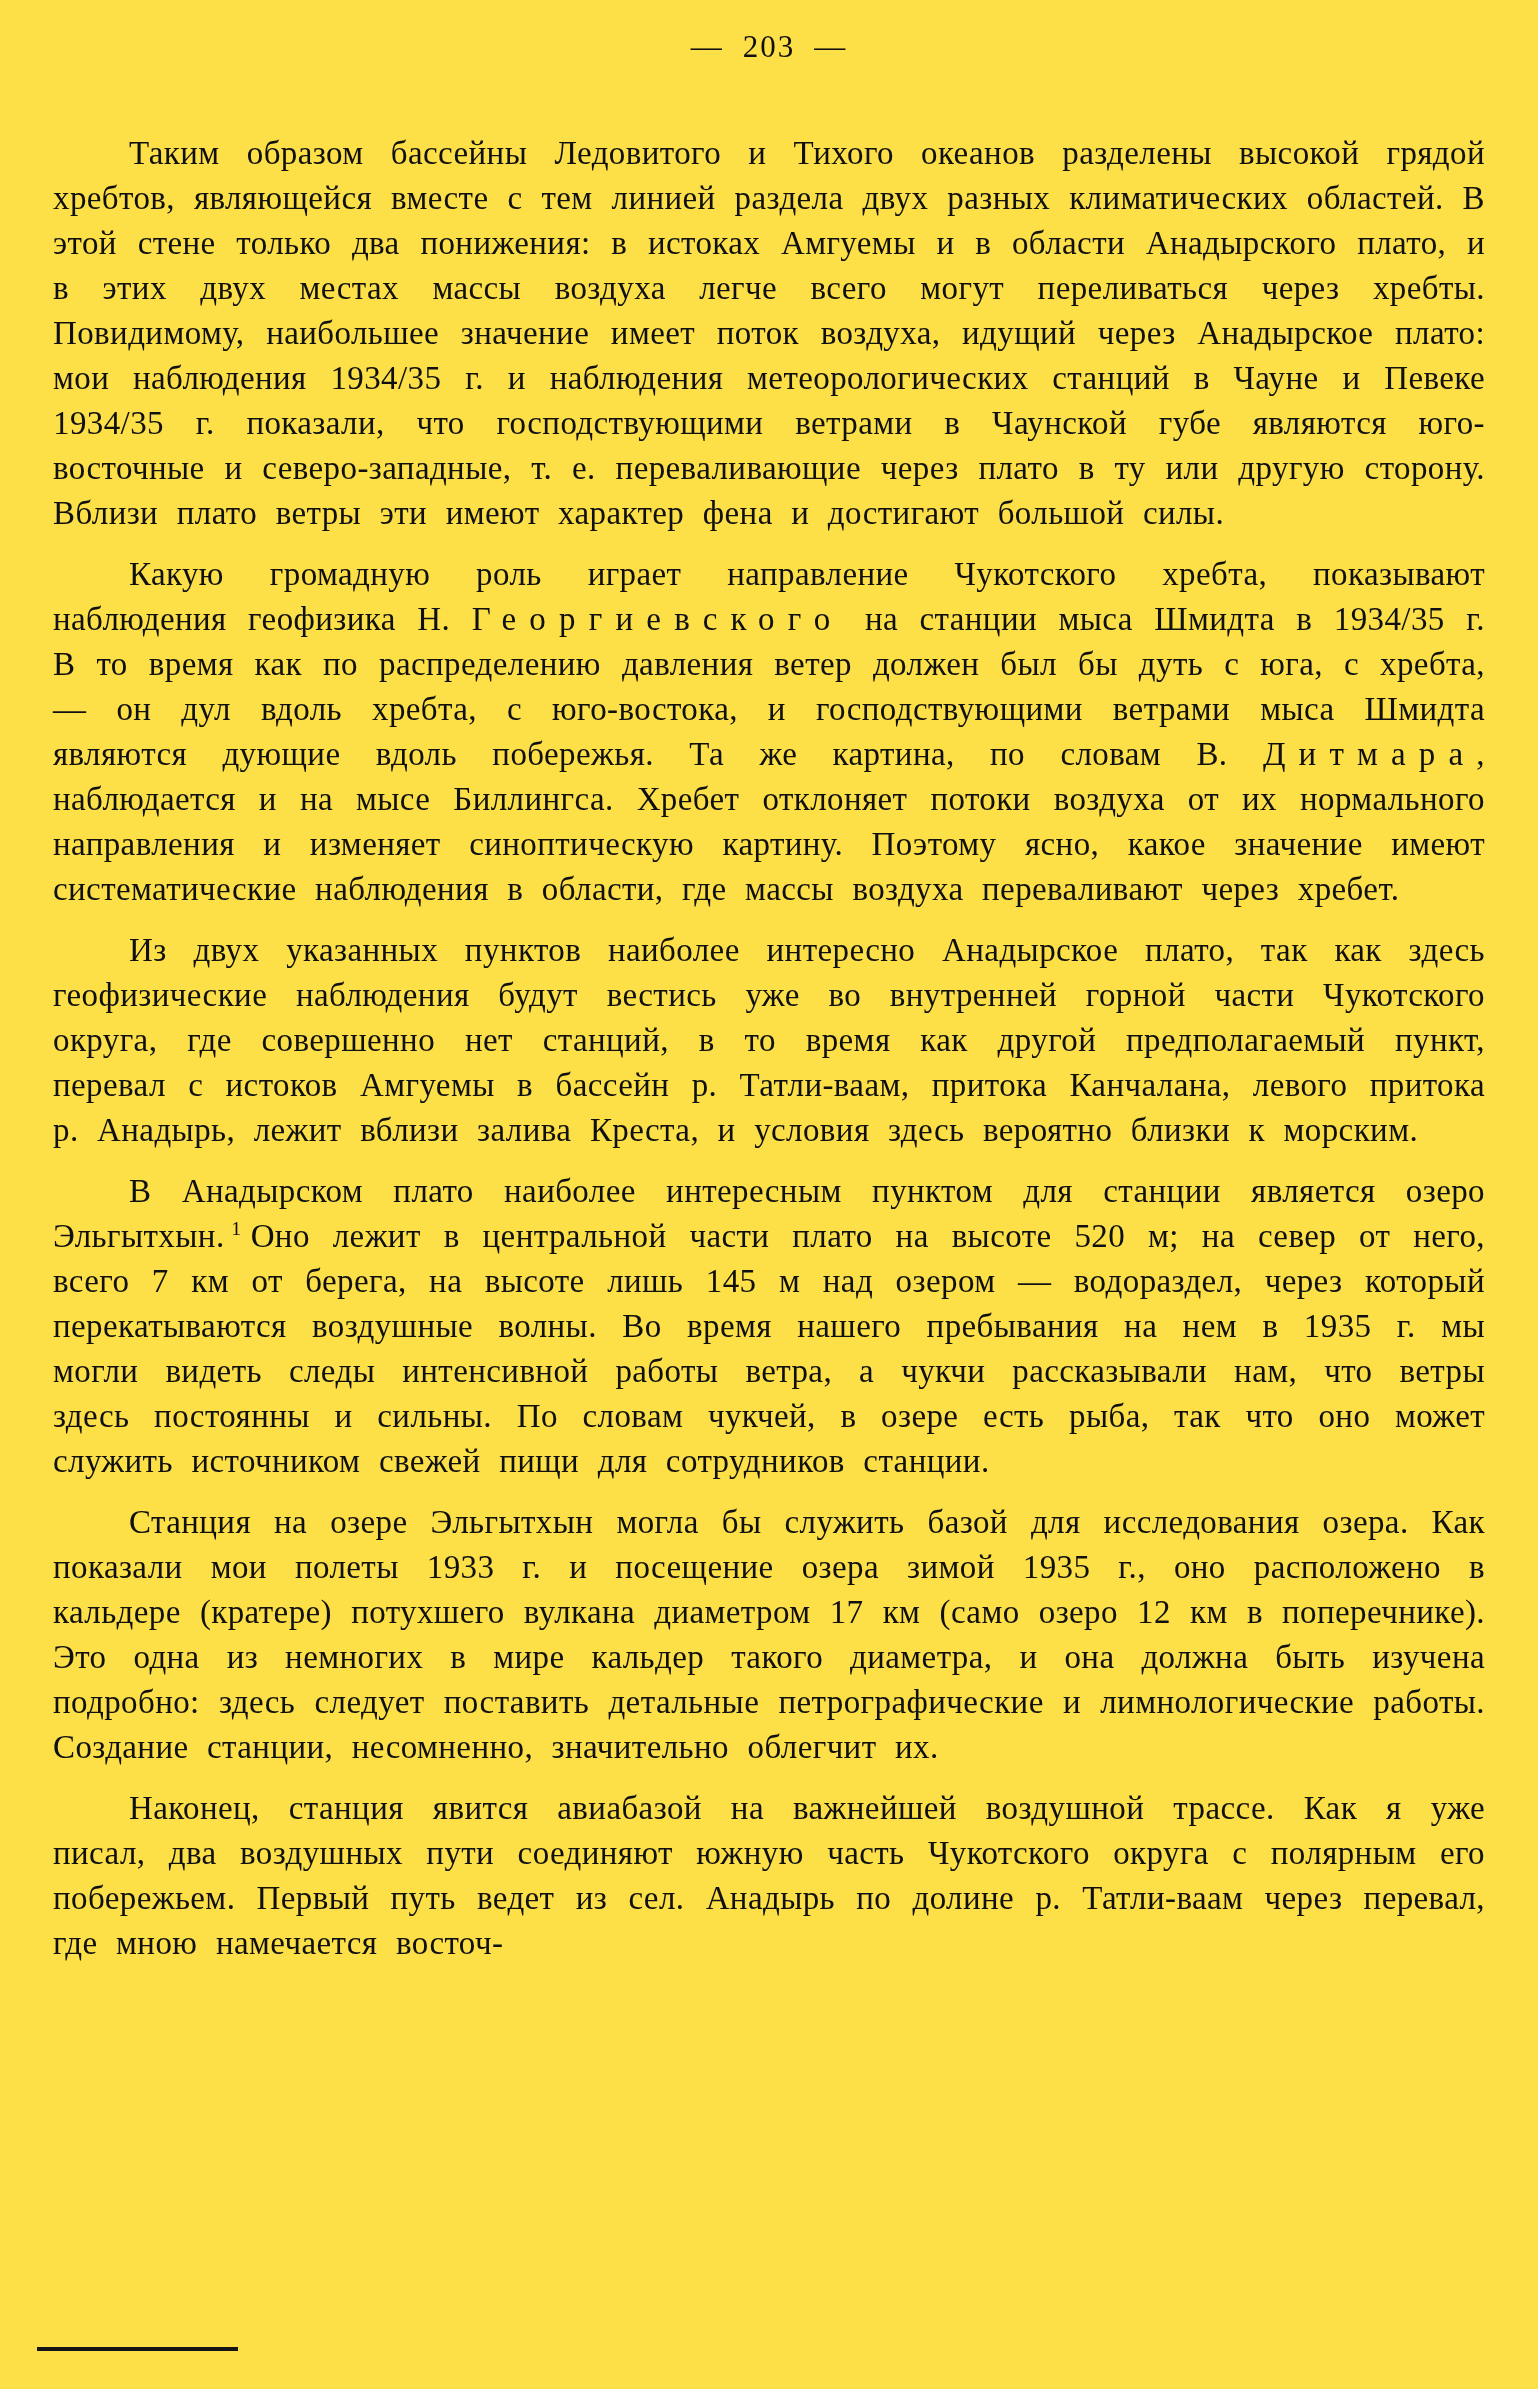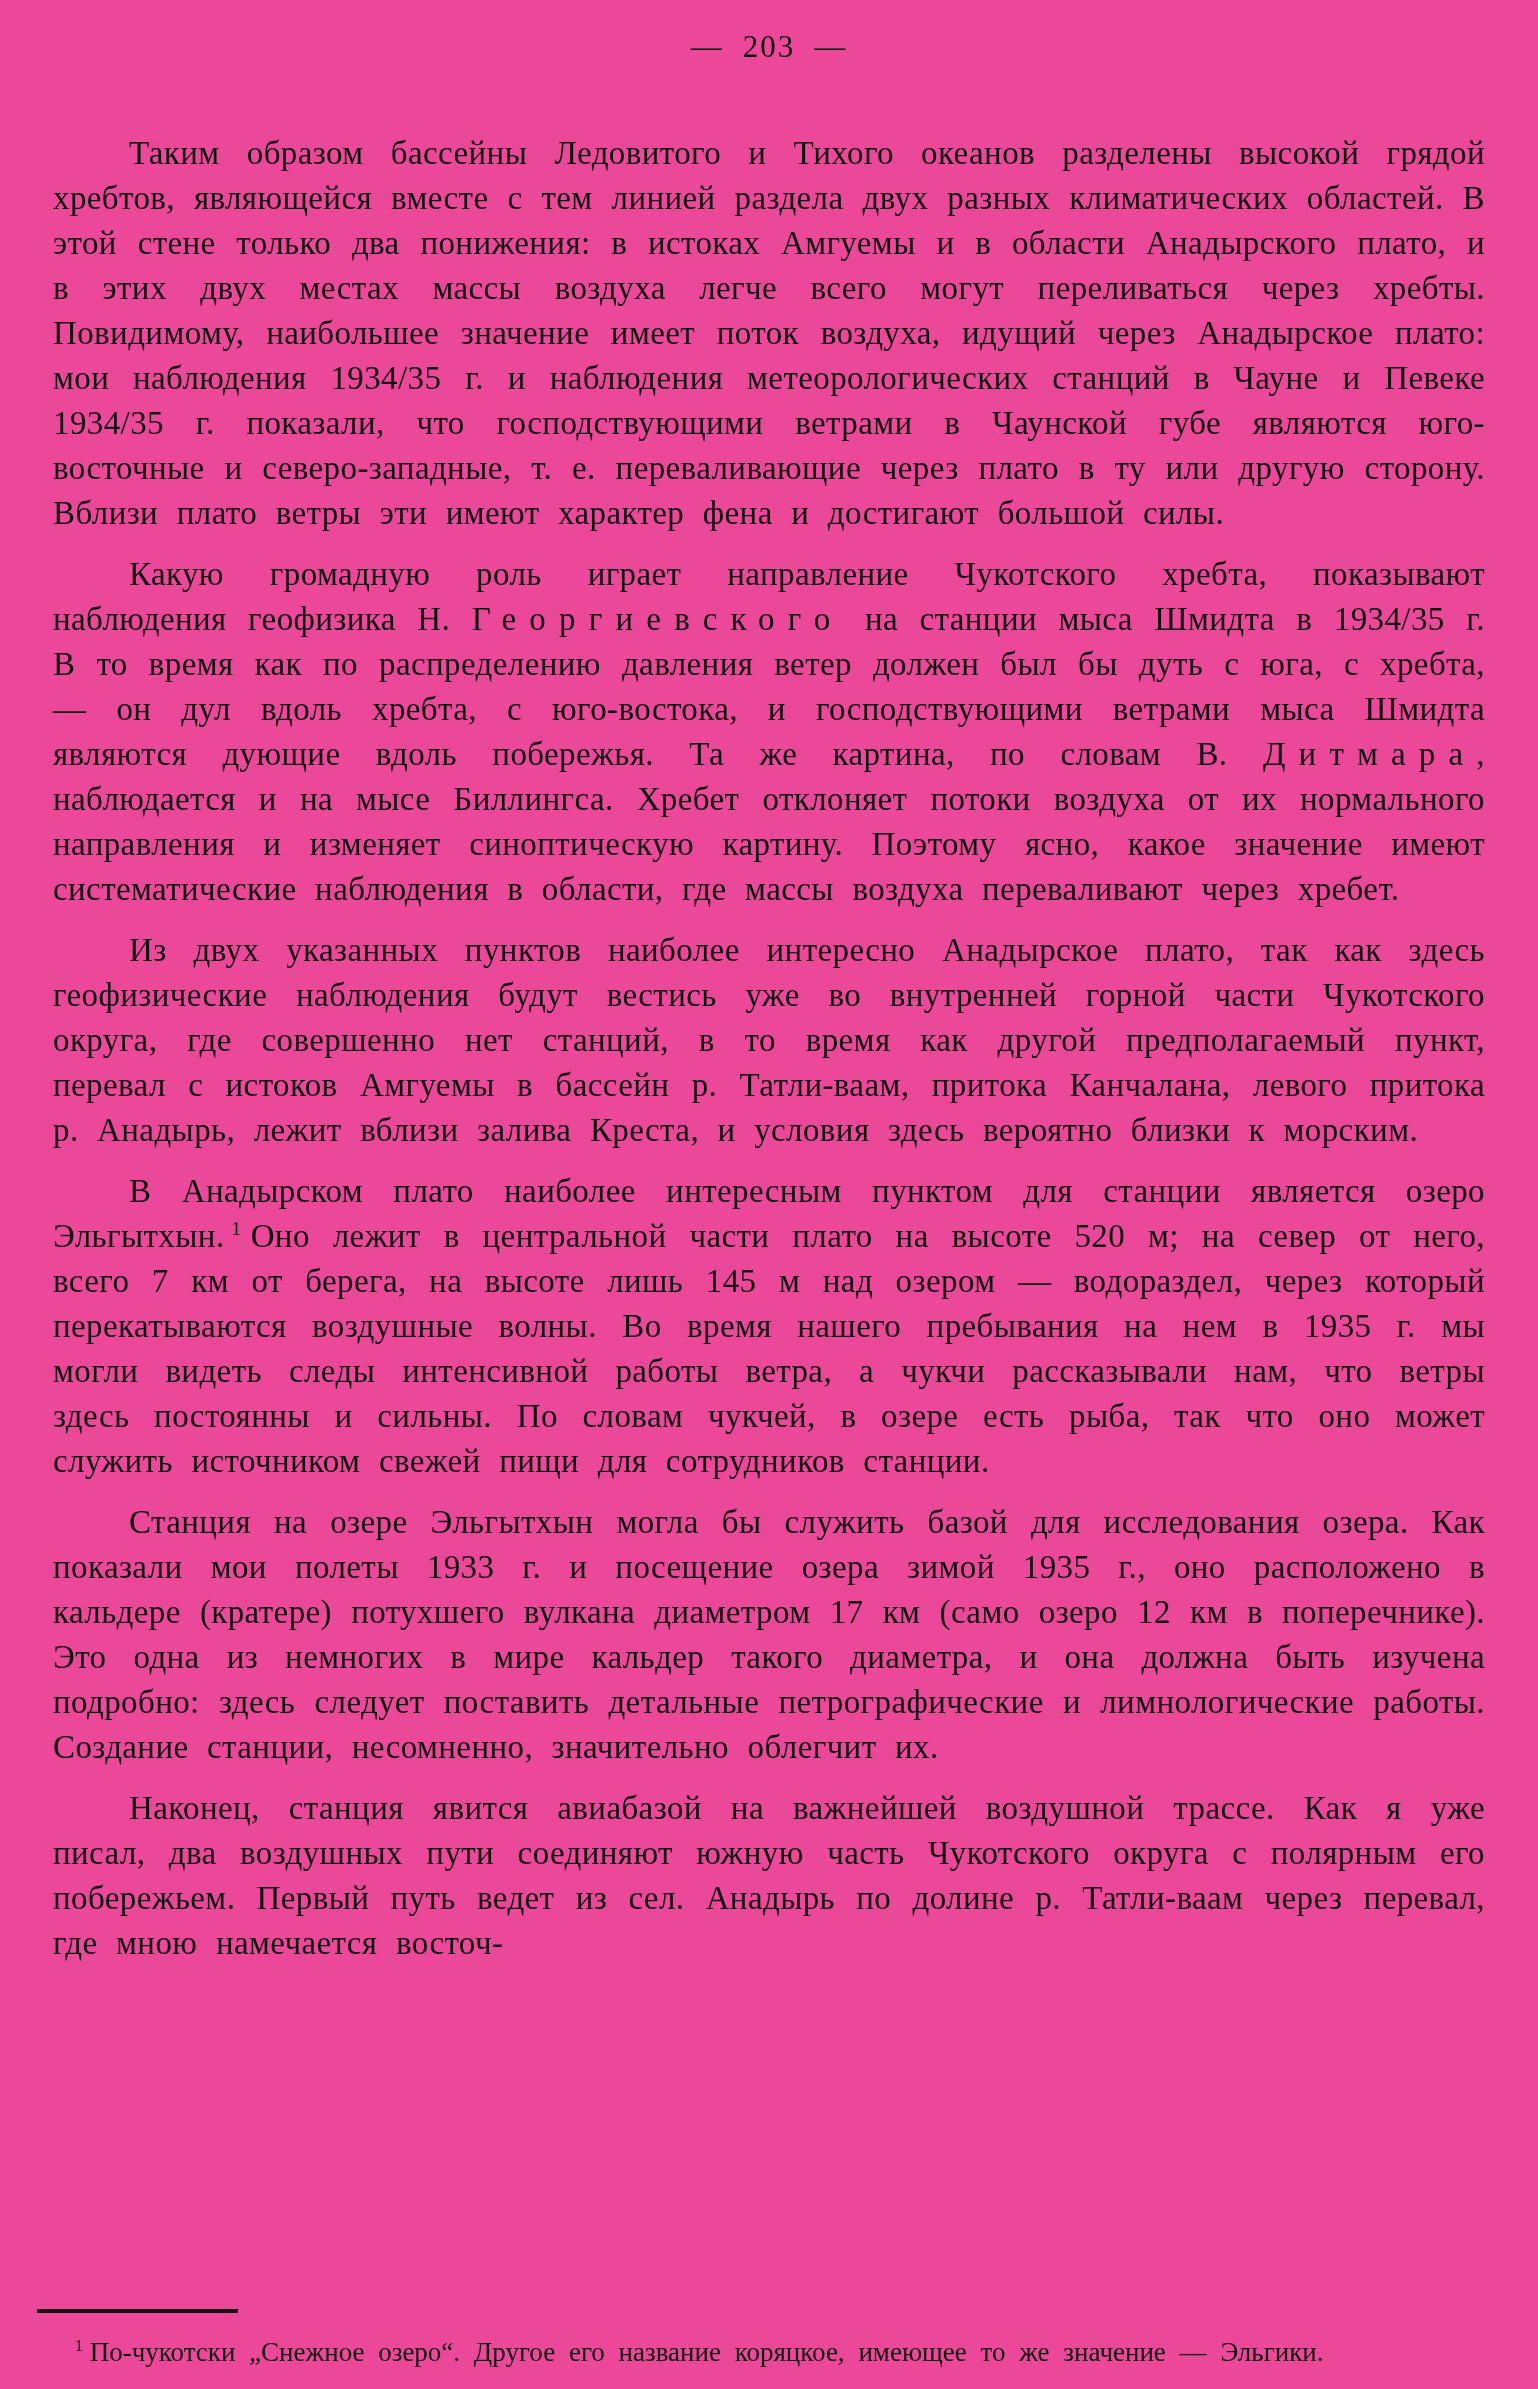--- a/index.html
+++ b/index.html
@@ -2,21 +2,21 @@
 <html lang="ru" style="font-size:10.5px"><head>
 <meta charset="utf-8">
 <style>
   html, body { margin: 0; padding: 0; background: #e8e8e6; }
 
   .page {
     position: relative;
     width: 1538px;
     height: 2389px;
     margin: 0 auto;
-    background: #ec4899;
+    background: #fde047;
     color: #101010;
     font-family: "Liberation Serif", "DejaVu Serif", serif;
     box-sizing: border-box;
     padding: 29px 37px 0 37px;
     overflow: hidden;
   }
 
   .page-number {
     text-align: center;
     font-size: 31px;
@@ -89,17 +89,16 @@
     <p><span>В Анадырском плато наиболее интересным пунктом для станции является озеро Эльгытхын.</span><sup class="fn-ref">1</sup><span>Оно лежит в центральной части плато на высоте 520 м; на север от него, всего 7 км от берега, на высоте лишь 145 м над озером — водораздел, через который перекатываются воздушные волны. Во время нашего пребывания на нем в 1935 г. мы могли видеть следы интенсивной работы ветра, а чукчи рассказывали нам, что ветры здесь постоянны и сильны. По словам чукчей, в озере есть рыба, так что оно может служить источником свежей пищи для сотрудников станции.</span></p>
 
     <p><span>Станция на озере Эльгытхын могла бы служить базой для исследования озера. Как показали мои полеты 1933 г. и посещение озера зимой 1935 г., оно расположено в кальдере (кратере) потухшего вулкана диаметром 17 км (само озеро 12 км в поперечнике). Это одна из немногих в мире кальдер такого диаметра, и она должна быть изучена подробно: здесь следует поставить детальные петрографические и лимнологические работы. Создание станции, несомненно, значительно облегчит их.</span></p>
 
     <p><span>Наконец, станция явится авиабазой на важнейшей воздушной трассе. Как я уже писал, два воздушных пути соединяют южную часть Чукотского округа с полярным его побережьем. Первый путь ведет из сел. Анадырь по долине р. Татли-ваам через перевал, где мною намечается восточ-</span></p>
 
   </div>
 
   <div class="footnote">
     <div class="footnote-rule"></div>
-    <p><sup class="fn-ref">1</sup><span>По-чукотски „Снежное озеро“. Другое его название коряцкое, имеющее то же значение — Эльгики.</span></p>
   </div>
 
 </div>
 
 
 </body></html>

